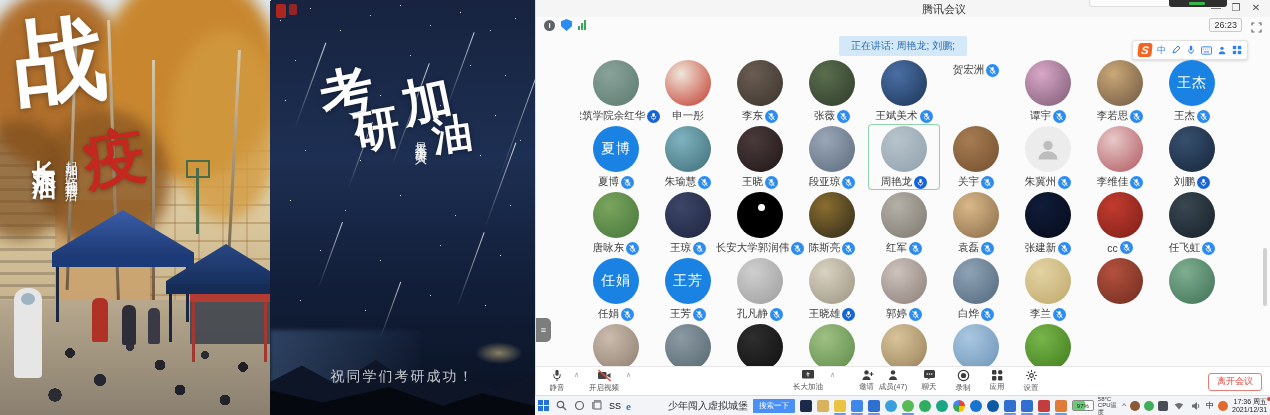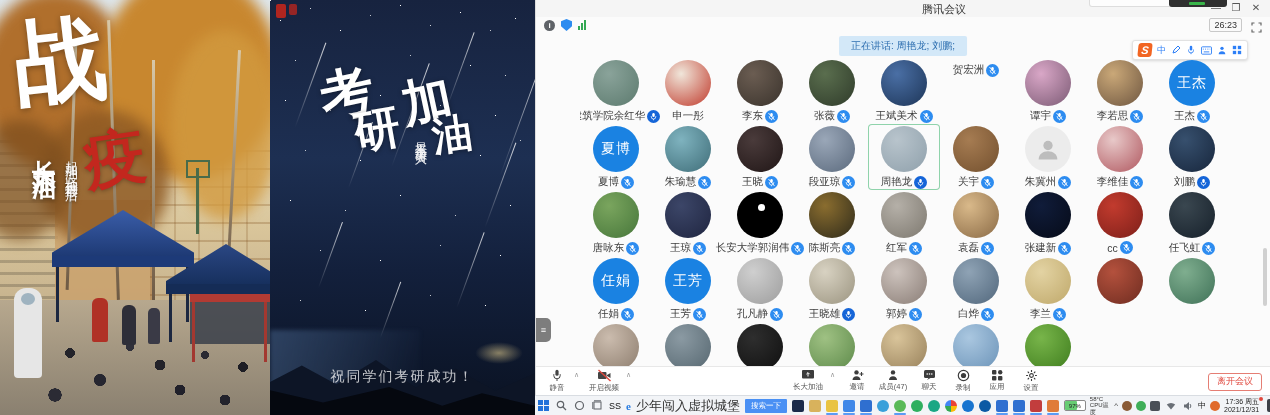--- a/index.html
+++ b/index.html
@@ -133,21 +133,21 @@
   .bb-item svg{display:block;}
   .bb-label{font-size:7.5px;color:#555;margin-top:1px;white-space:nowrap;}
   .bb-caret{position:absolute;top:4px;font-size:7px;color:#999;}
   .leave-btn{position:absolute;right:8px;top:6px;height:16px;line-height:14px;padding:0 8px;border:1px solid #e57e74;color:#e0473d;background:#fff;border-radius:3px;font-size:9px;}
 
   
   #taskbar{position:absolute;left:535px;top:395px;width:735px;height:20px;background:#f2f4f7;border-top:1px solid #d9dde2;box-sizing:border-box;display:flex;align-items:center;gap:5px;padding:0 2px;}
   .tb-ico{width:13px;height:13px;flex:0 0 auto;position:relative;display:flex;align-items:center;justify-content:center;}
   .winlogo{display:grid;grid-template-columns:5px 5px;grid-template-rows:5px 5px;gap:1px;}
   .winlogo i{background:#2272d9;display:block;}
-  .tb-text{font-size:13px;color:#333;white-space:nowrap;}
+  .tb-text{font-size:10px;color:#333;white-space:nowrap;margin-left:32px;}
   .ss{font-weight:normal;font-size:9px;color:#111;}
   .ie{color:#2a7de1;font-weight:bold;font-size:11px;font-family:"Liberation Serif",serif;}
   .searchbtn{background:#4a90f4;color:#fff;font-size:7.5px;padding:2px 6px;border-radius:1px;white-space:nowrap;}
   .app{width:12px;height:12px;border-radius:2px;position:relative;flex:0 0 auto;}
   .app.u:after{content:"";position:absolute;left:0;bottom:-3px;width:100%;height:2px;background:#5a9bf5;border-radius:1px;}
   .tray{margin-left:auto;display:flex;align-items:center;gap:4px;}
   .batt{width:24px;height:9px;border:1px solid #8a8a8a;border-radius:2px;position:relative;background:#fff;display:flex;align-items:center;justify-content:center;font-size:6px;color:#222;}
   .batt i{position:absolute;left:0;top:0;height:100%;width:60%;background:#4cc35a;opacity:.85;border-radius:1px;}
   .batt b{position:relative;z-index:1;font-weight:normal;}
   .cpu{display:flex;flex-direction:column;line-height:6.5px;font-size:6px;color:#333;text-align:left;}
@@ -817,21 +817,21 @@
       <span class="bb-caret" style="left:90px;">∧</span>
 
       <div class="bb-item" style="left:252px;width:40px;">
         <svg width="14" height="12" viewBox="0 0 14 12">
             <rect x="1" y="1" width="12" height="8.5" rx="1" fill="#3c3c3c"></rect>
             <path d="M7 7.5V3.8M5.4 5.2L7 3.6l1.6 1.6" stroke="#fff" fill="none" stroke-width="1"></path>
           </svg>
         <span class="bb-label">长大加油</span>
       </div>
       <span class="bb-caret" style="left:294px;">∧</span>
-      <div class="bb-item" style="left:304px;">
+      <div class="bb-item" style="left:304px;align-items:flex-end;">
         <svg width="13" height="12" viewBox="0 0 13 12">
             <circle cx="5.5" cy="3.4" r="2.2" fill="#3c3c3c"></circle>
             <path d="M1.5 11c0-2.4 1.8-3.8 4-3.8s4 1.4 4 3.8" fill="#3c3c3c"></path>
             <path d="M10.5 3v4M8.5 5h4" stroke="#3c3c3c" stroke-width="1.1"></path>
           </svg>
         <span class="bb-label">邀请</span>
       </div>
       <div class="bb-item" style="left:340px;">
         <svg width="12" height="12" viewBox="0 0 12 12">
             <circle cx="6" cy="3.4" r="2.2" fill="#3c3c3c"></circle>

